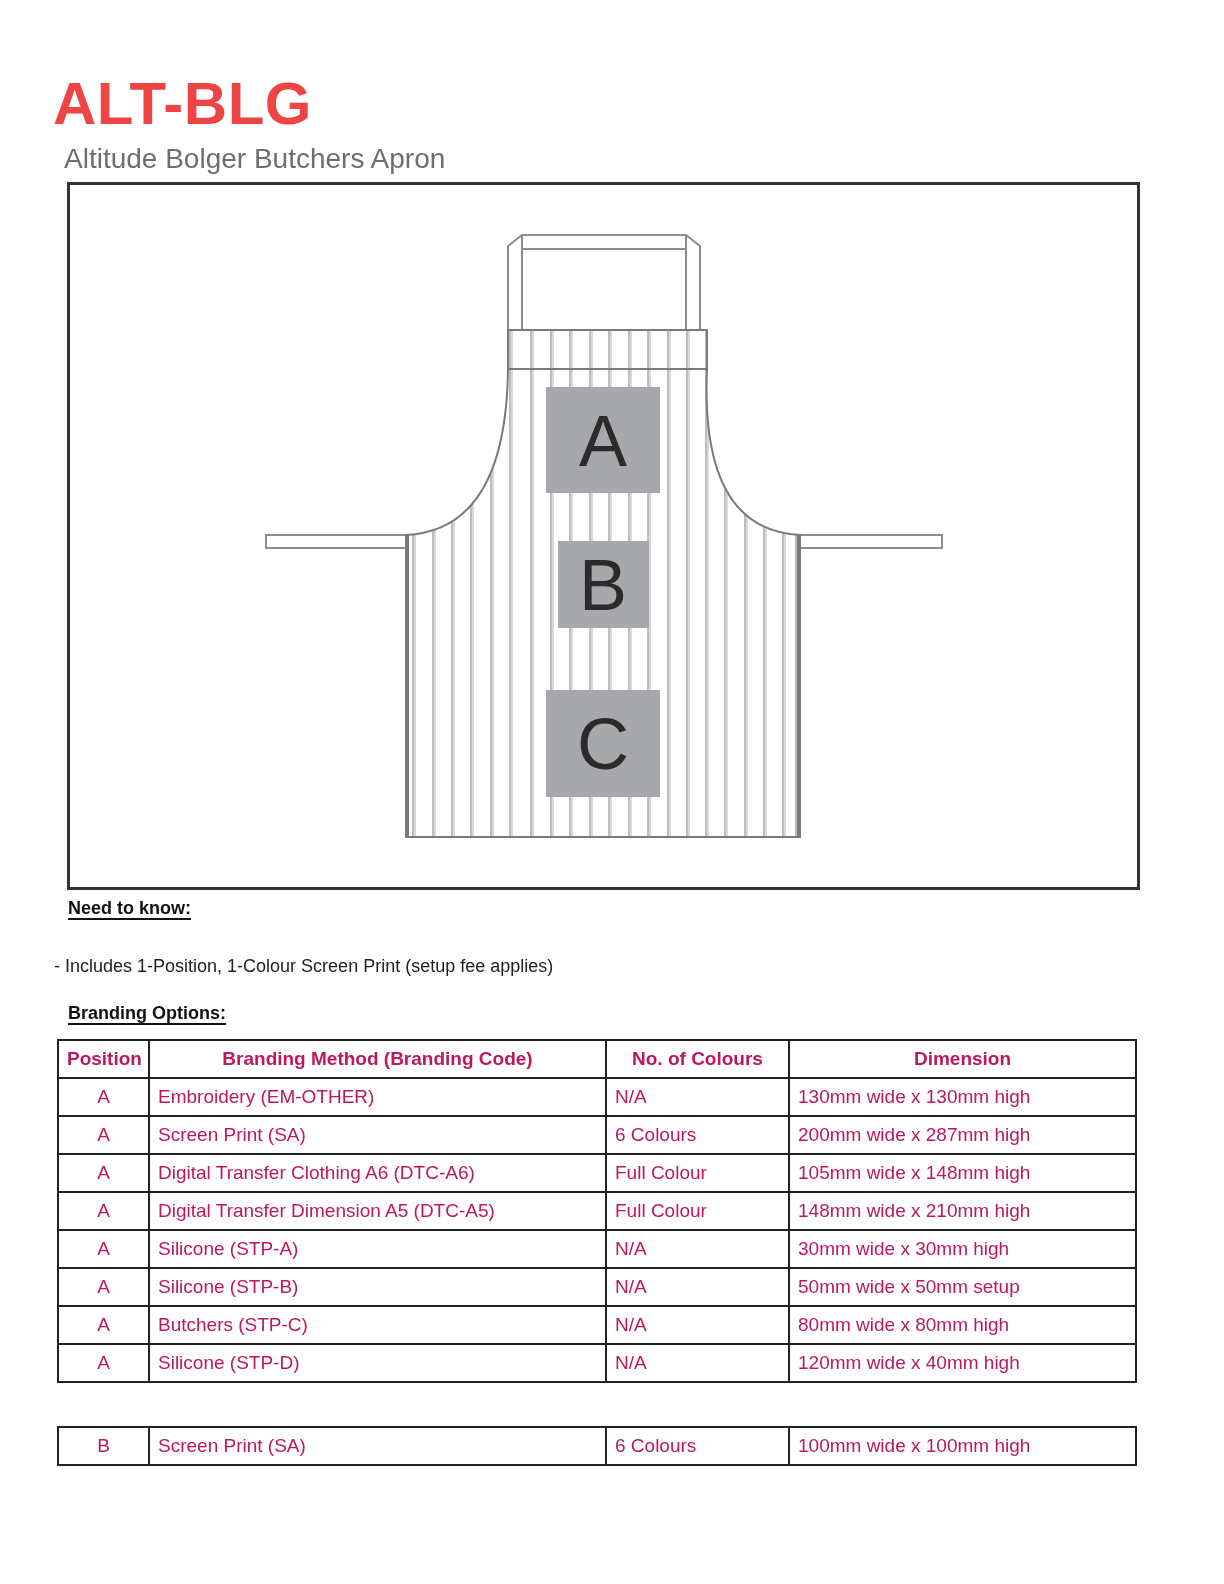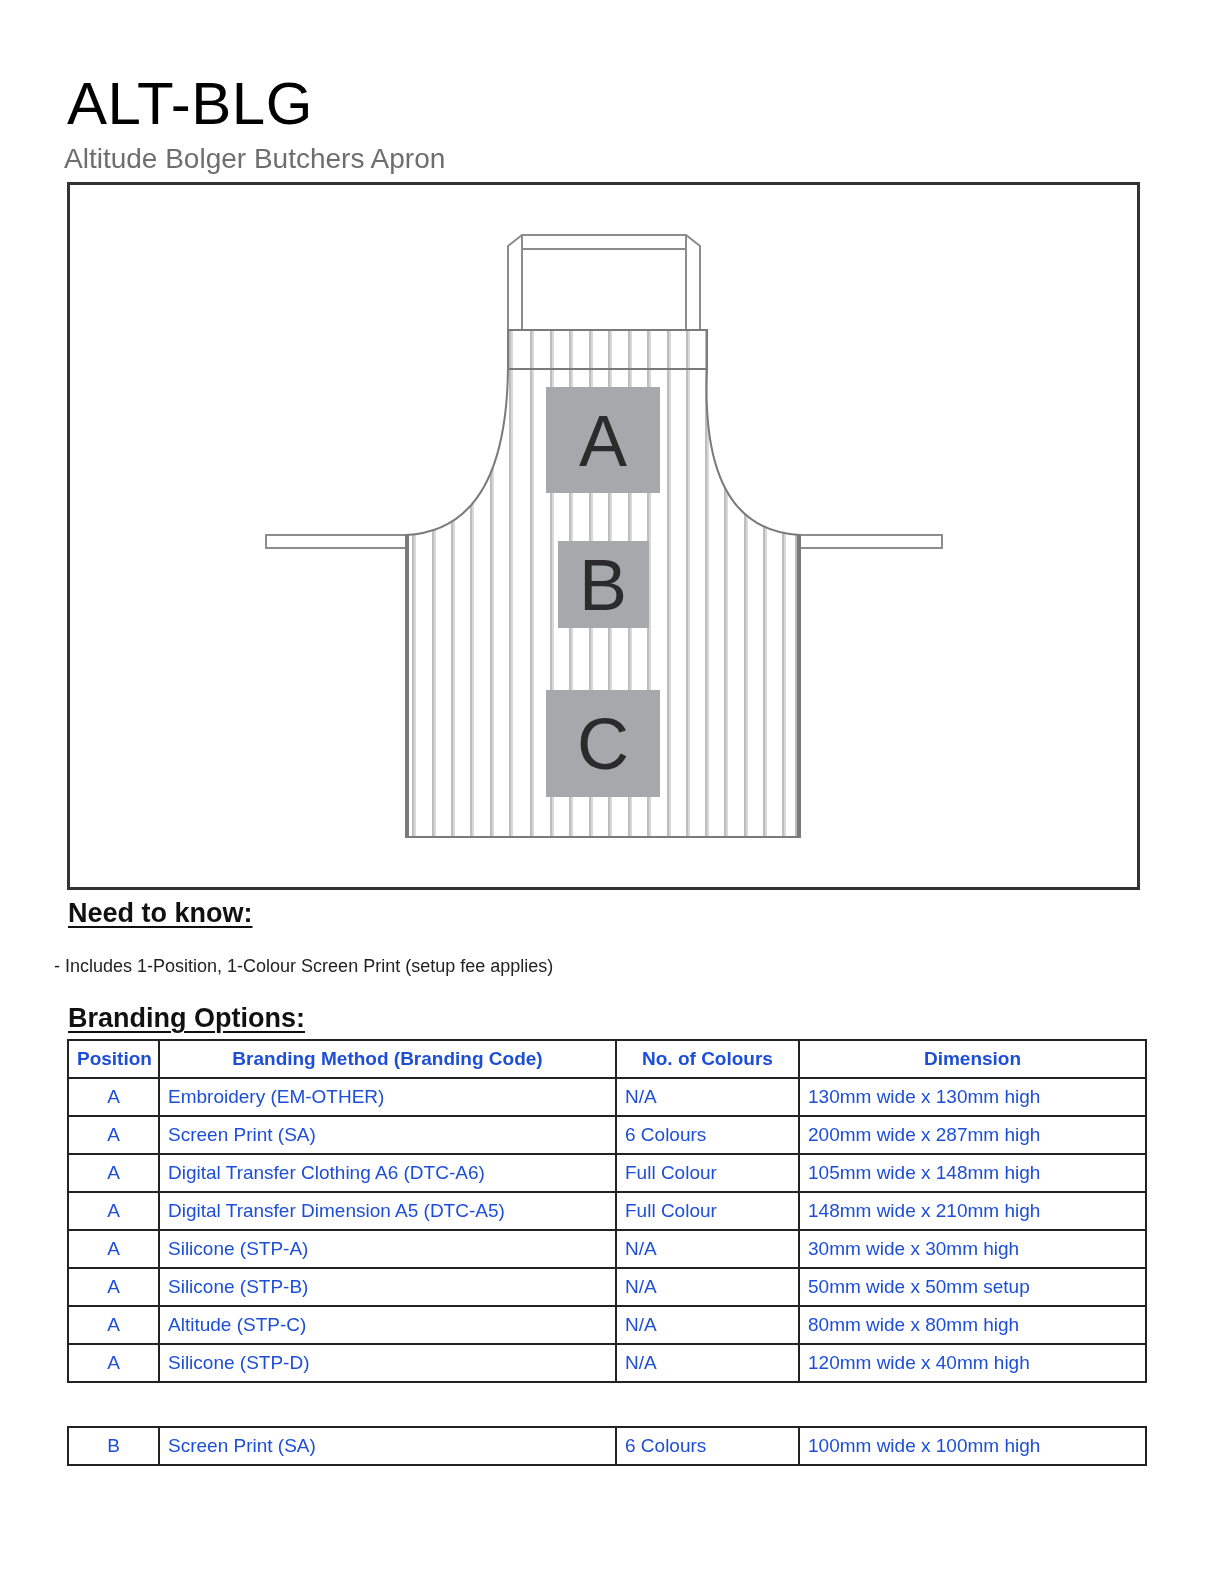--- a/index.html
+++ b/index.html
@@ -1,44 +1,44 @@
 <!DOCTYPE html>
 <html><head>
   <meta charset="utf-8">
   <style>
     html, body { margin: 0; padding: 0; background: #ffffff; }
     body {
       width: 1224px; height: 1584px; position: relative; overflow: hidden;
       font-family: "Liberation Sans", "DejaVu Sans", sans-serif; color: #1a1a1a;
     }
     .code-title {
-      position: absolute; left: 67px; top: 68px;
-      font-size: 60px; font-weight: normal; color: #000000; line-height: 72px; letter-spacing: 0.5px;
+      position: absolute; left: 53px; top: 68px;
+      font-size: 60px; font-weight: bold; color: #ef4444; line-height: 72px; letter-spacing: 0.5px;
     }
     .subtitle {
       position: absolute; left: 64px; top: 142px;
       font-size: 28px; color: #6e6e6e; line-height: 34px;
     }
     .frame {
       position: absolute; left: 67px; top: 182px; width: 1067px; height: 702px;
       border: 3px solid #333333;
     }
     .frame svg { position: absolute; left: -70px; top: -185px; }
     .h2 {
-      position: absolute; left: 68px; font-size: 27px; font-weight: bold; color: #111111;
+      position: absolute; left: 68px; font-size: 18px; font-weight: bold; color: #111111;
       text-decoration: underline; text-underline-offset: 4px; text-decoration-thickness: 2px;
     }
     .need { top: 898px; }
     .brand { top: 983px; margin-top: 20px; }
     .note {
       position: absolute; left: 54px; top: 956px; font-size: 18px; color: #222222;
     }
     table.opts {
-      position: absolute; left: 67px; border-collapse: collapse; width: 1078px;
-      font-size: 19px; color: #1d4ed8; table-layout: fixed;
+      position: absolute; left: 57px; border-collapse: collapse; width: 1078px;
+      font-size: 19px; color: #be185d; table-layout: fixed;
     }
     table.opts td, table.opts th {
       border: 2px solid #222222; height: 36px; padding: 0 8px; text-align: left;
     }
     table.opts th { font-weight: bold; text-align: center; font-size: 19px; }
     table.opts td.pos { text-align: center; }
     .t1 { top: 1039px; }
     .t2 { top: 1426px; }
     col.c1 { width: 91px; } col.c2 { width: 457px; } col.c3 { width: 183px; } col.c4 { width: 347px; }
   </style>
@@ -181,21 +181,21 @@
       <td>30mm wide x 30mm high</td>
     </tr>
     <tr>
       <td class="pos">A</td>
       <td>Silicone (STP-B)</td>
       <td>N/A</td>
       <td>50mm wide x 50mm setup</td>
     </tr>
     <tr>
       <td class="pos">A</td>
-      <td>Altitude (STP-C)</td>
+      <td>Butchers (STP-C)</td>
       <td>N/A</td>
       <td>80mm wide x 80mm high</td>
     </tr>
     <tr>
       <td class="pos">A</td>
       <td>Silicone (STP-D)</td>
       <td>N/A</td>
       <td>120mm wide x 40mm high</td>
     </tr>
   </tbody>

